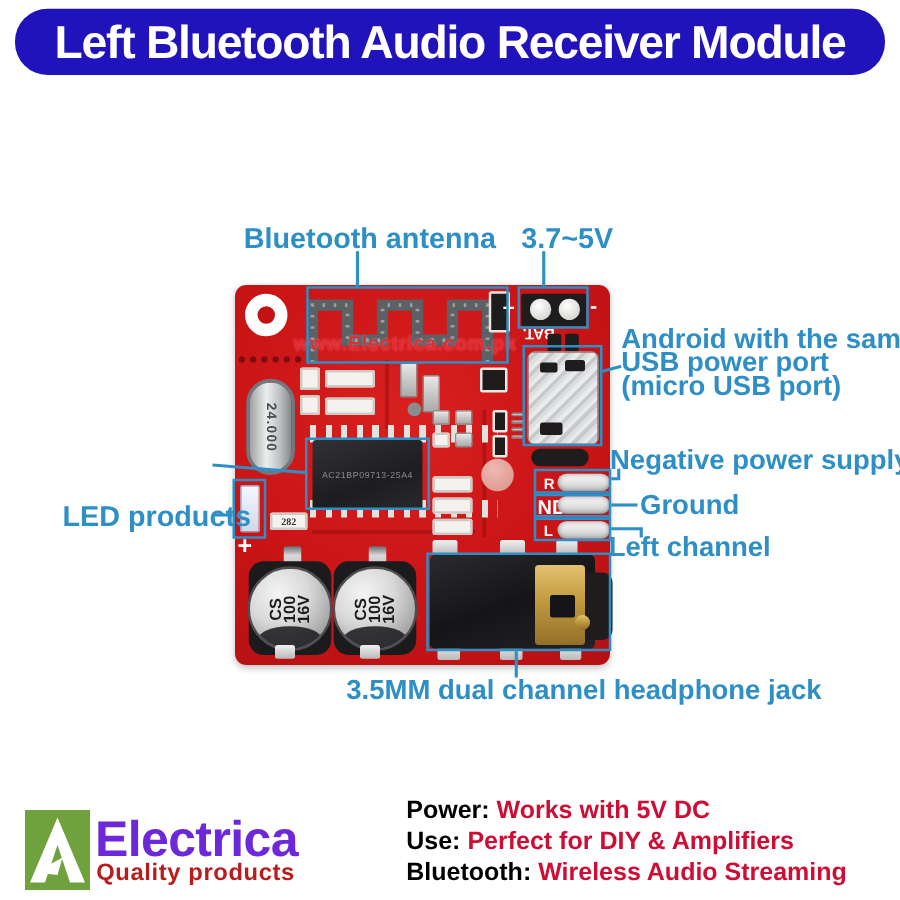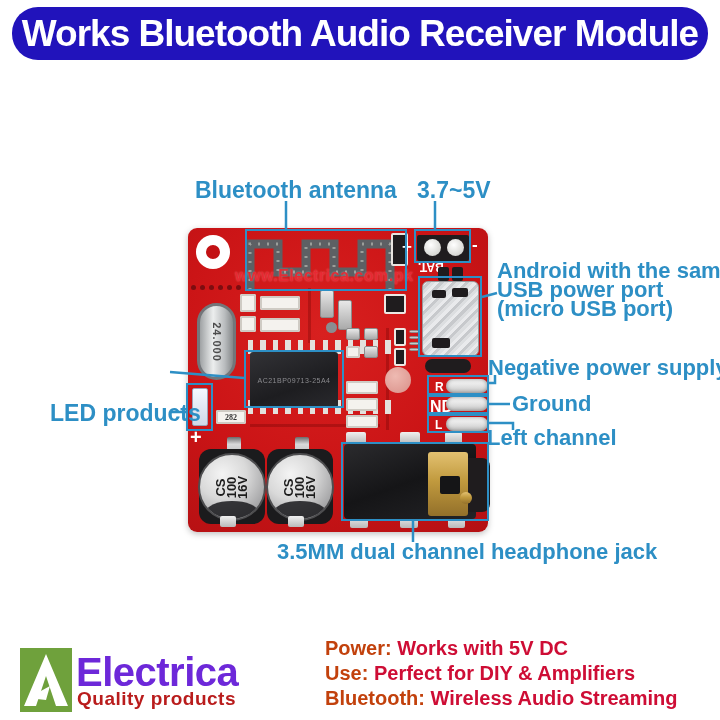--- a/index.html
+++ b/index.html
@@ -42,30 +42,30 @@
   .captext{transform:rotate(-90deg);font-size:13px;line-height:11px;font-weight:700;color:#1c1c1c;text-align:center;}
   .caplead{background:linear-gradient(180deg,#6a6a6c,#d8d8da 40%,#bfbfc1);border-radius:2px;}
   
   .jack{background:linear-gradient(160deg,#2b2b2e 0%,#151517 50%,#232326 100%);border-radius:4px;}
   .gold{background:linear-gradient(180deg,#e3c171 0%,#c19a3e 45%,#93702a 100%);border-radius:3px;}
   
   .logo-box{background:#6fa13c;}
   .logo-name{color:#6d28d9;font-size:40px;font-weight:700;letter-spacing:-0.5px;}
   .logo-tag{color:#b91c1c;font-size:19px;font-weight:600;letter-spacing:0.5px;}
   .spec-line{font-size:20px;font-weight:700;white-space:nowrap;}
-  .spec-key{color:#c2410c;}
+  .spec-key{color:#000000;}
   .spec-val{color:#ce0d35;}
   .wm{color:rgba(231,38,48,.92);font-size:16px;font-weight:700;letter-spacing:.5px;white-space:nowrap;text-shadow:0 0 2px rgba(255,255,255,.35);}
   svg{display:block;}
 </style>
 </head>
 <body>
 
 <div class="abs banner">
-  <span class="banner-text">Works Bluetooth Audio Receiver Module</span>
+  <span class="banner-text">Left Bluetooth Audio Receiver Module</span>
 </div>
 
 <div class="abs board">
 
   <div class="abs hole"></div>
 
   <div class="abs via" style="left:3px;top:57px"></div>
   <div class="abs via" style="left:12px;top:57px"></div>
   <div class="abs via" style="left:21px;top:57px"></div>
   <div class="abs via" style="left:30px;top:57px"></div>

